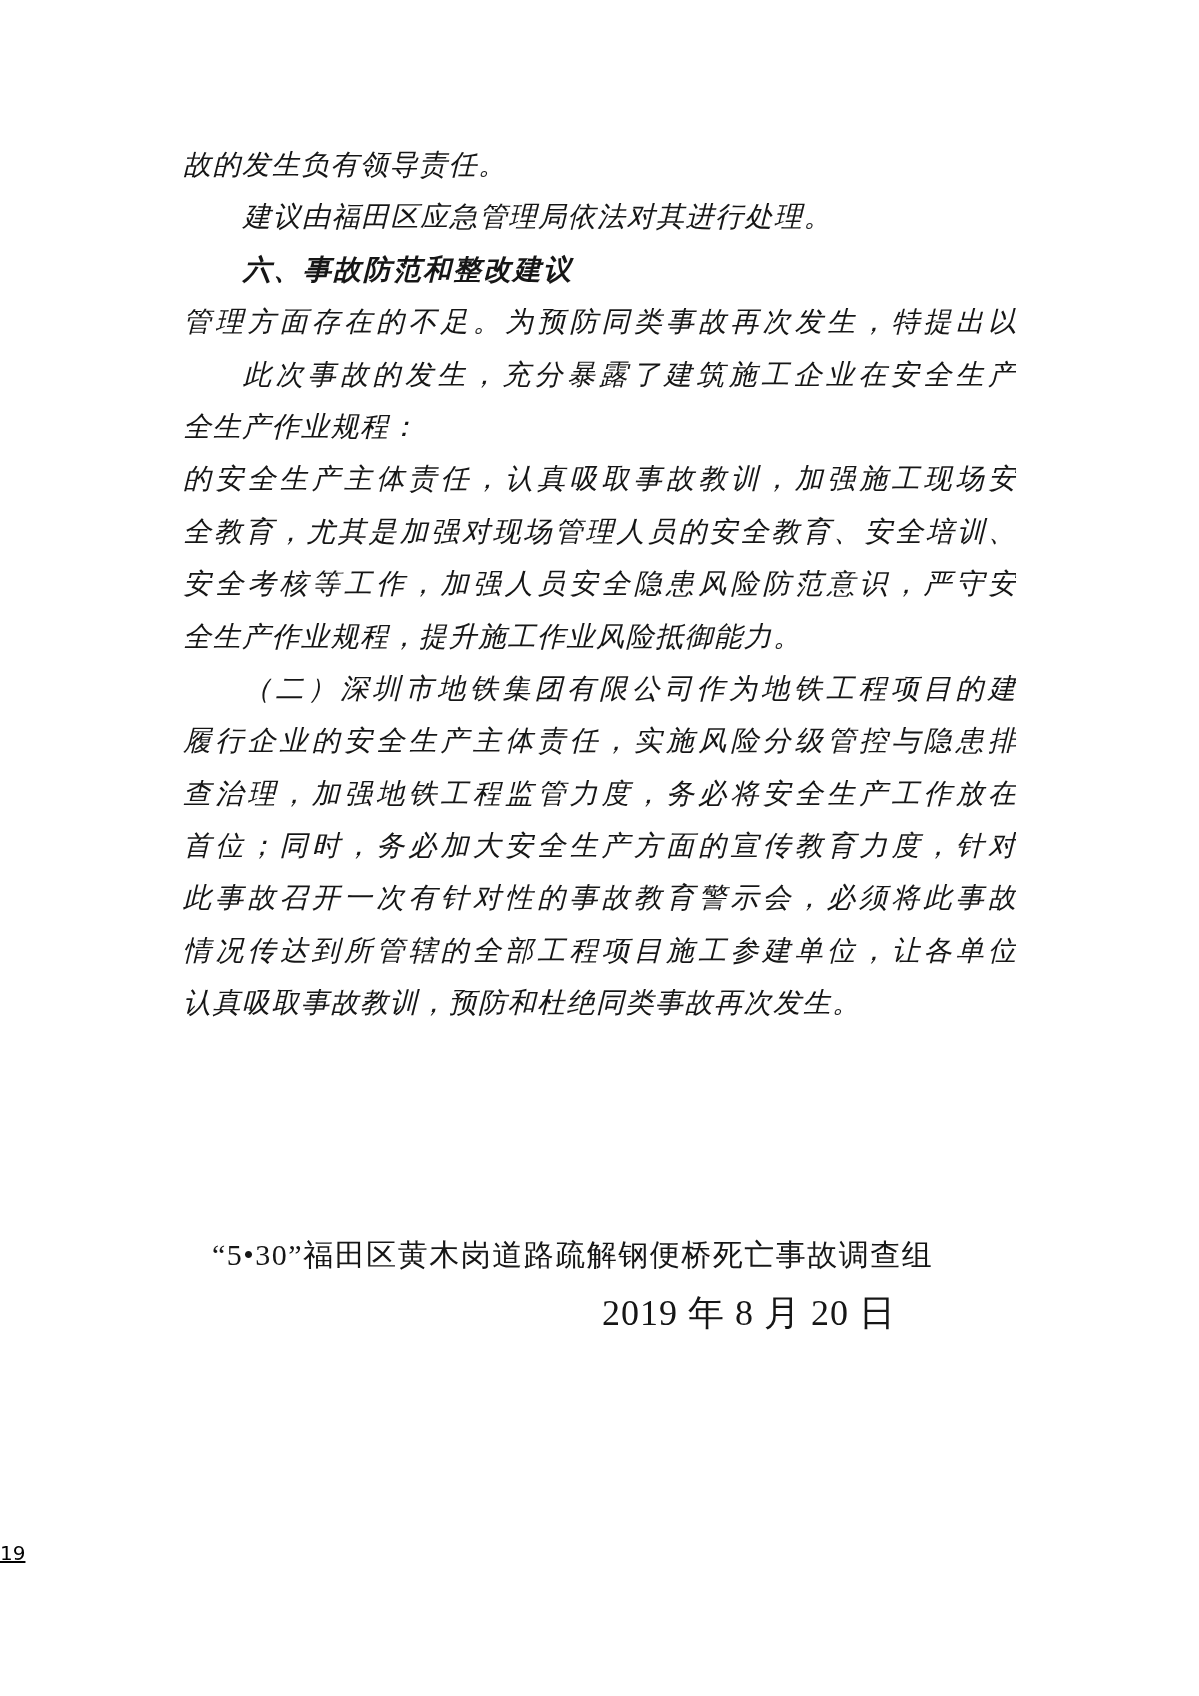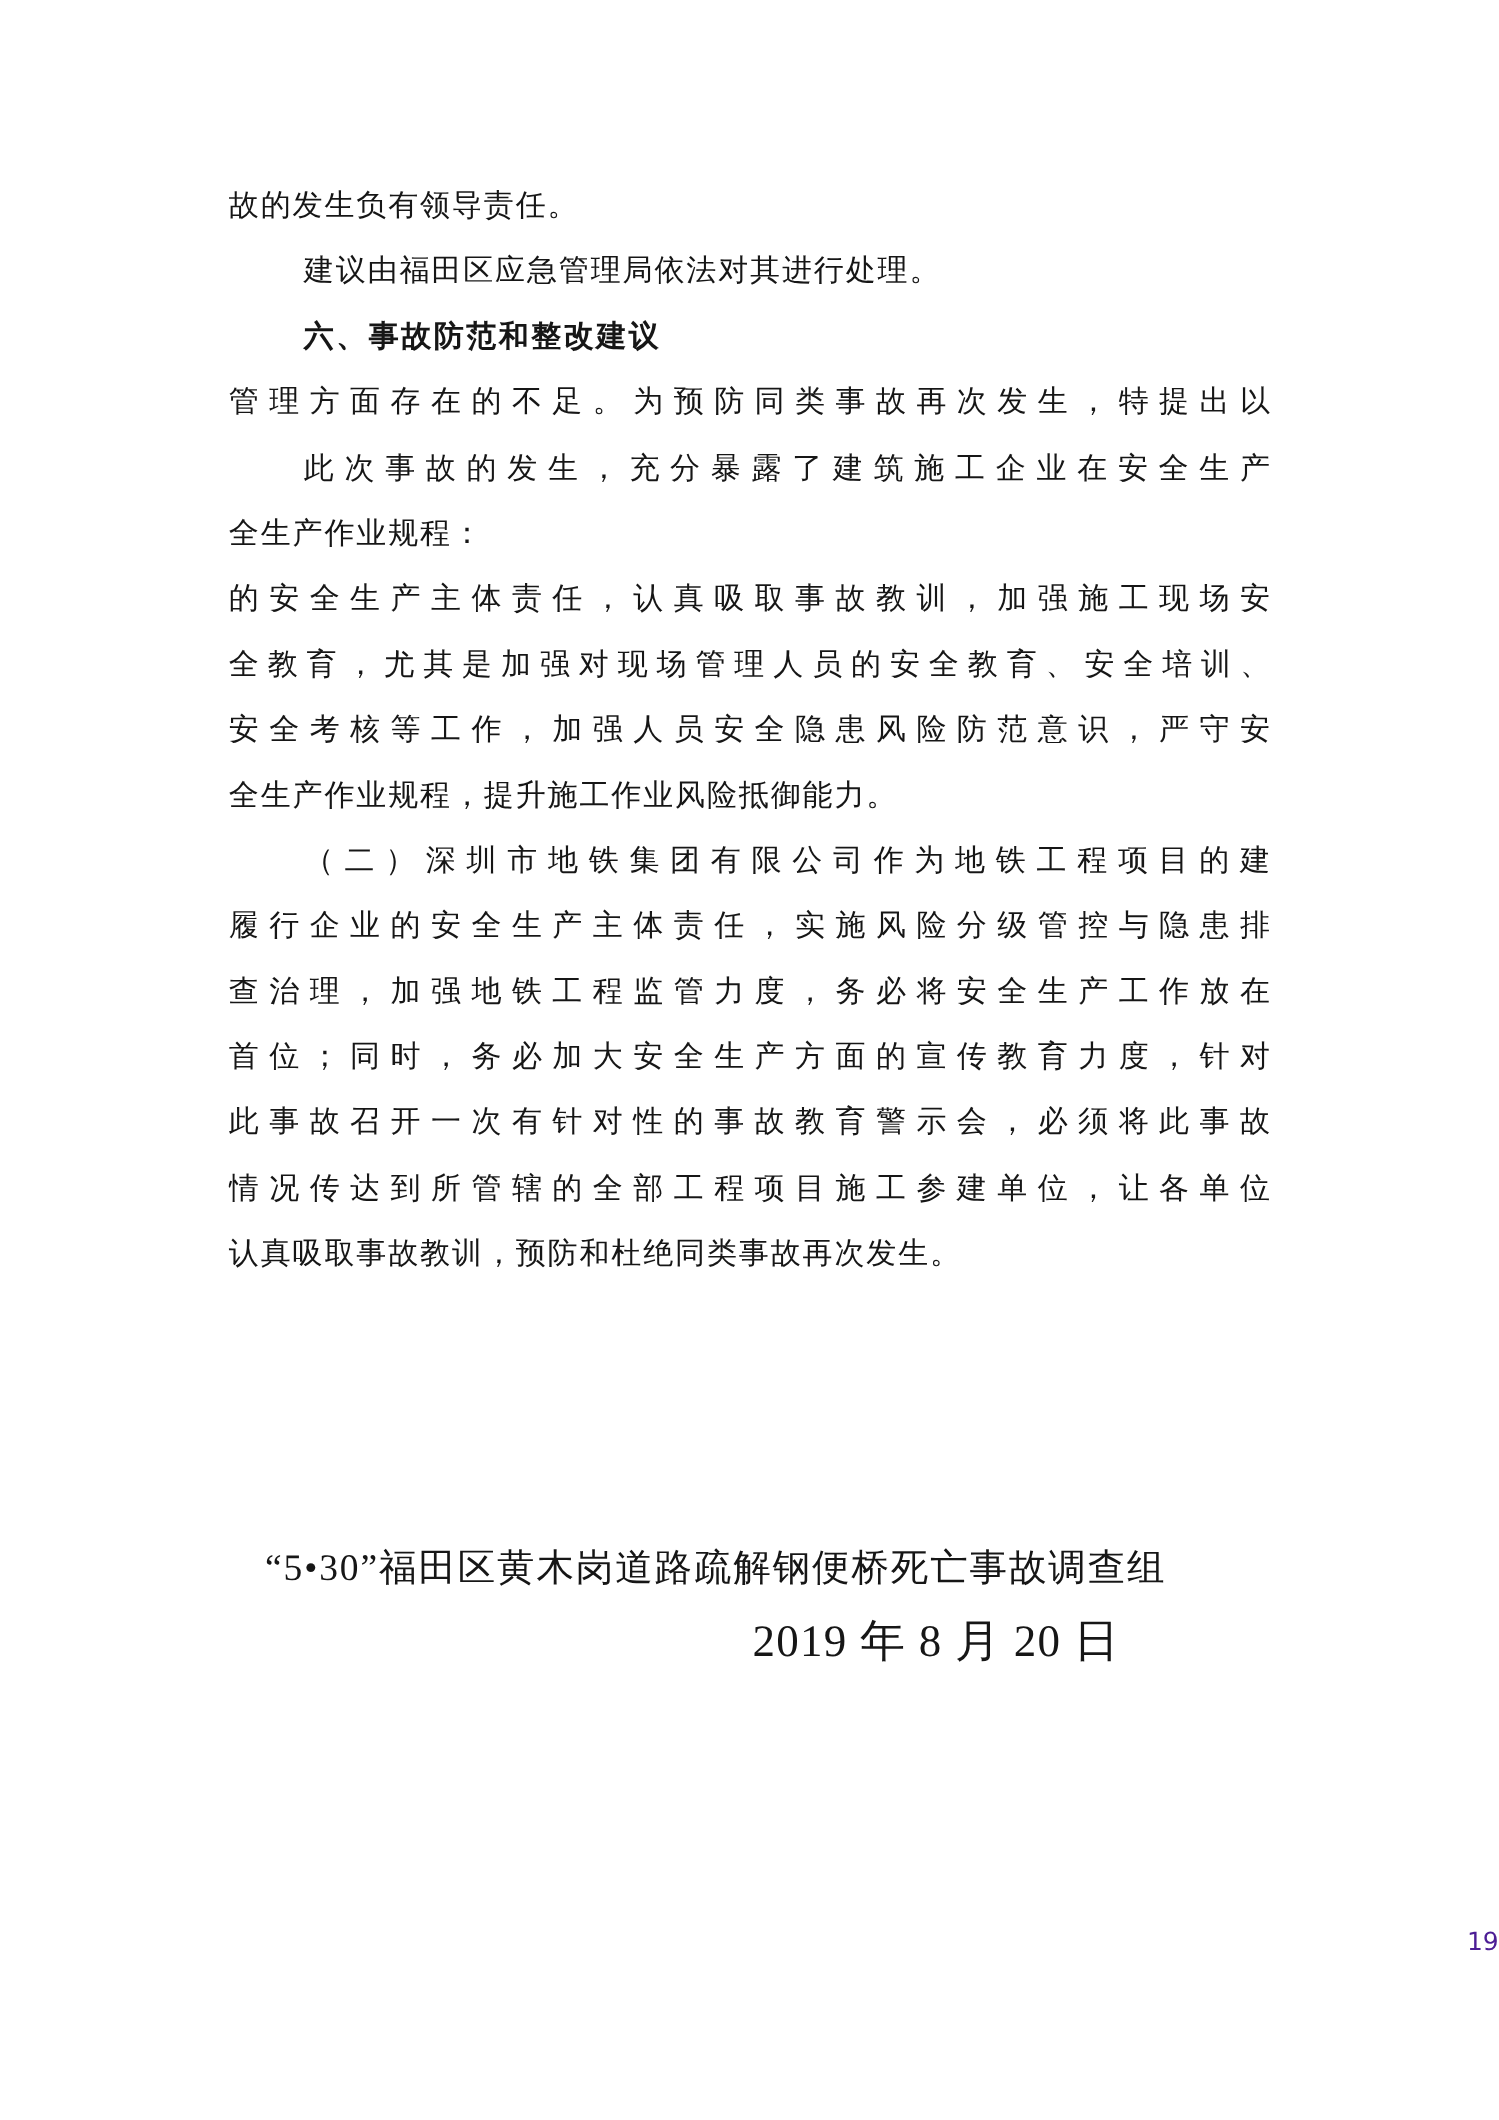--- a/index.html
+++ b/index.html
@@ -12,25 +12,26 @@
     color: #161616;
     overflow: hidden;
   }
   .content {
     position: absolute;
     left: 183px;
     top: 139px;
     width: 833px;
   }
   .line {
-    font-size: 24px;
+    font-size: 28px;
     line-height: 52.4px;
     height: 52.4px;
     letter-spacing: 1.5px;
     white-space: nowrap;
+    font-style: italic;
   }
   .j {
     text-align: justify;
     text-align-last: justify;
     letter-spacing: 0;
     white-space: normal;
     overflow: hidden;
   }
   .indent { padding-left: 60px; }
   .heading {
@@ -53,24 +54,25 @@
     height: 58px;
     letter-spacing: 1px;
     padding-left: 419px;
     white-space: nowrap;
   }
   .pageno {
     position: absolute;
     top: 1541px;
     left: 0;
     width: 100%;
-    text-align: right;
+    text-align: left;
     font-size: 20px;
     font-family: "DejaVu Sans", "Liberation Sans", sans-serif;
-    color: #4c1d95;
+    color: #000000;
+    text-decoration: underline;
   }
 </style>
 </head>
 <body>
 
 <div>
   <div class="content">
     <div class="line">故的发生负有领导责任。</div>
     <div class="line indent">建议由福田区应急管理局依法对其进行处理。</div>
     <div class="line indent heading">六、事故防范和整改建议</div>

